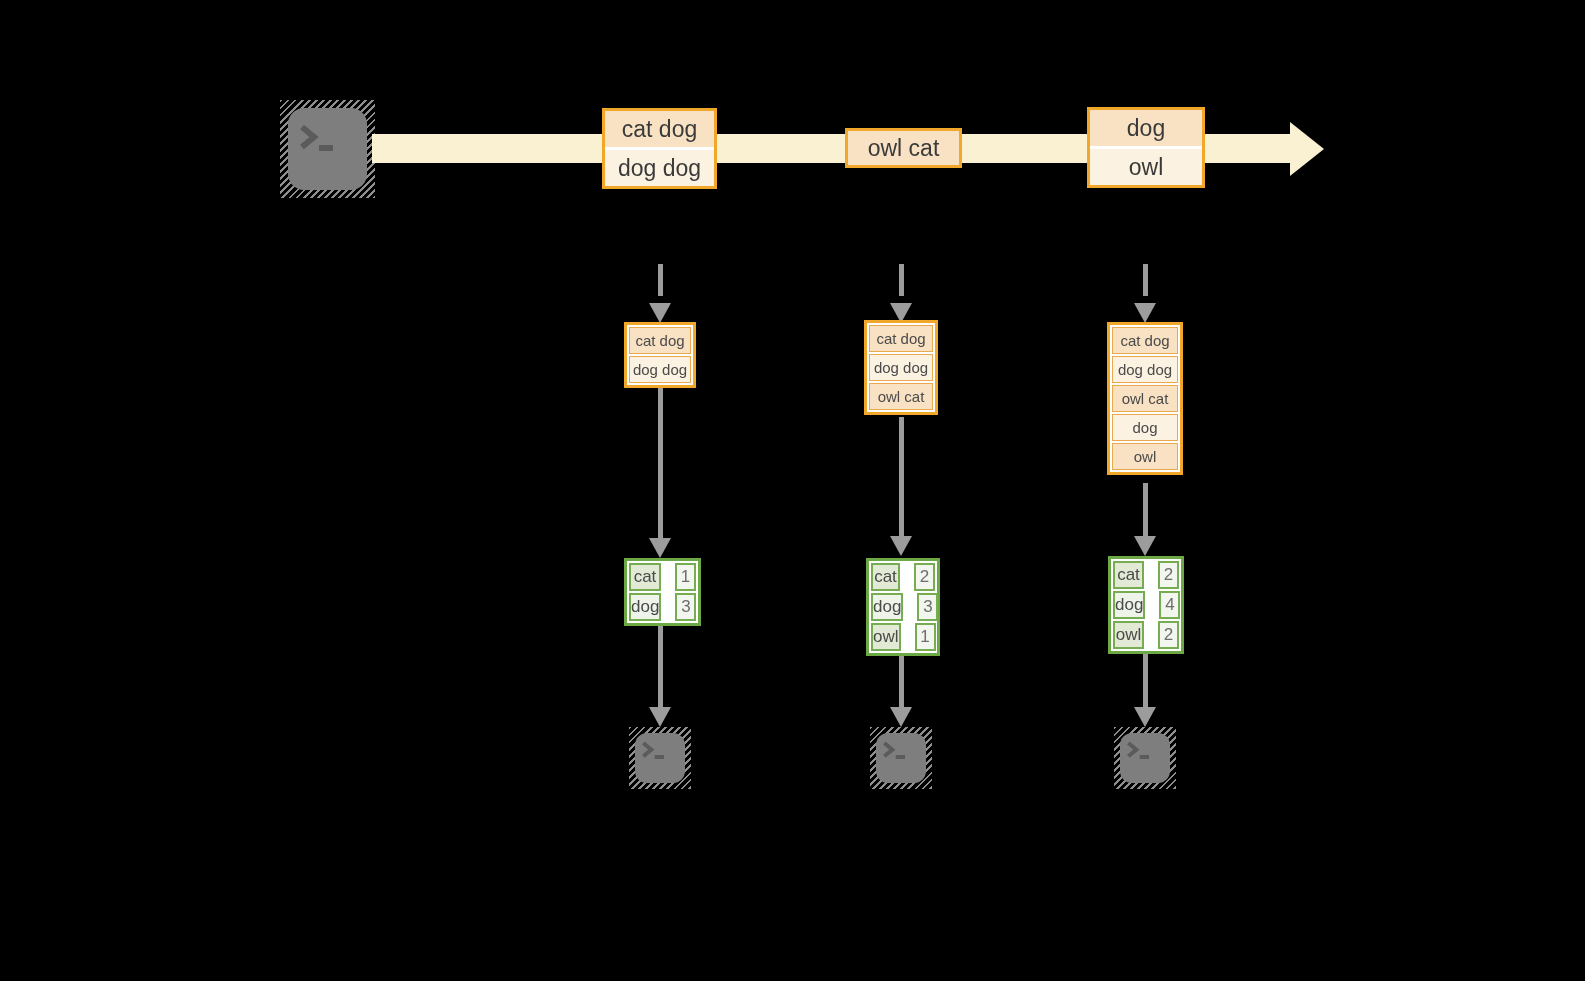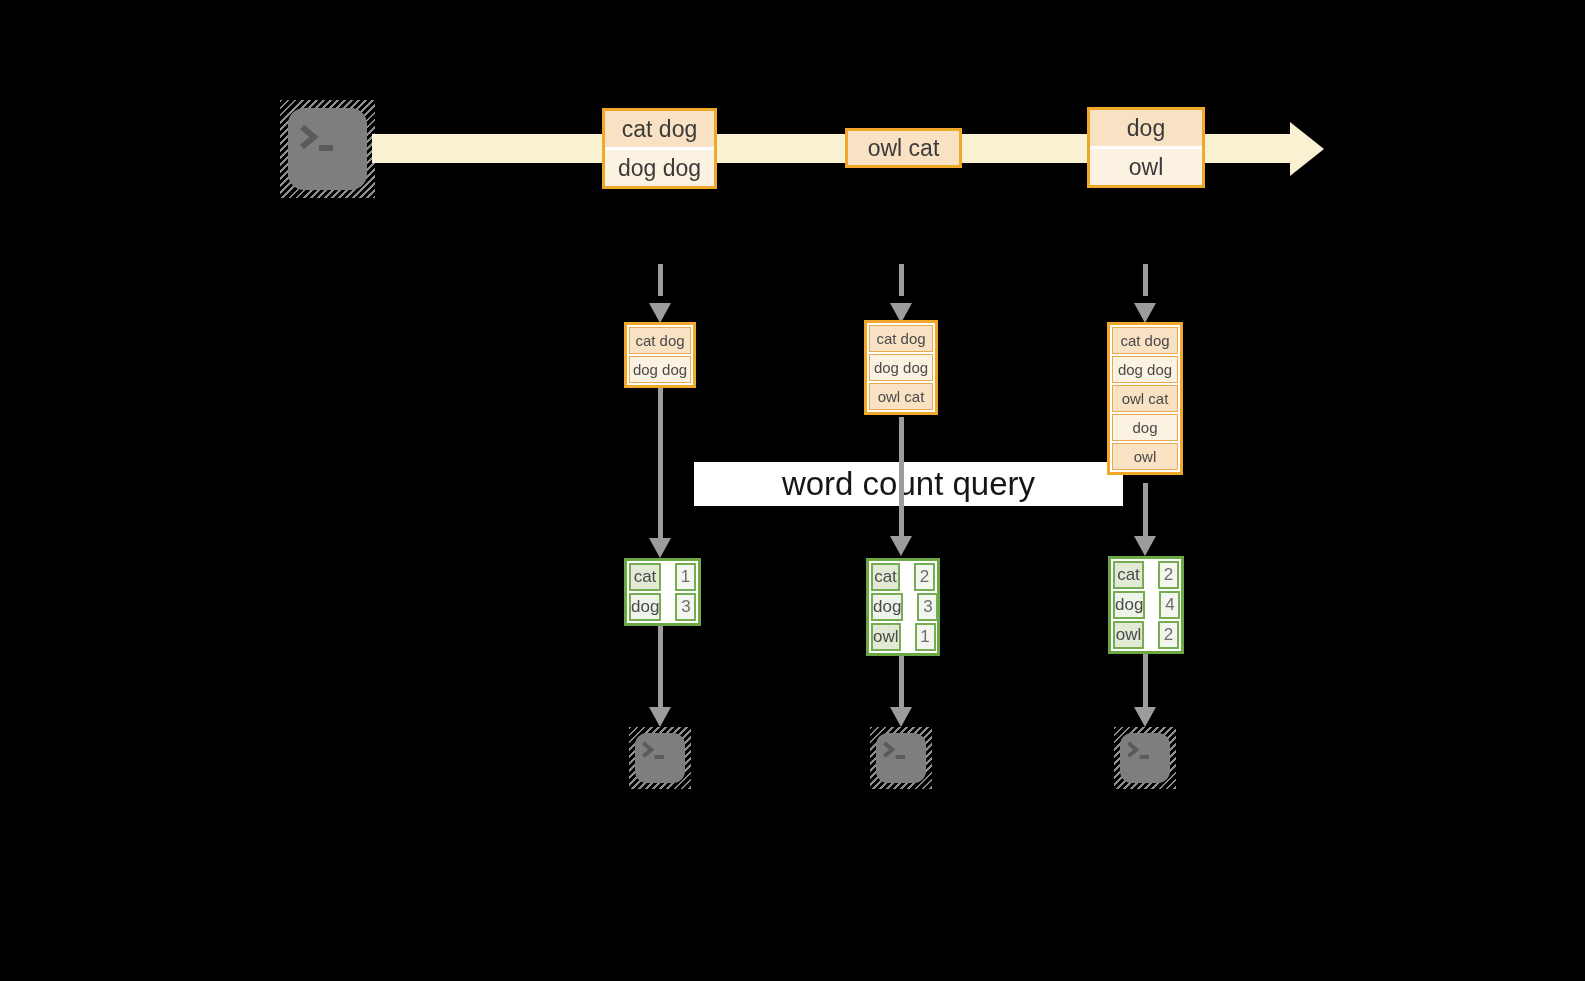--- a/index.html
+++ b/index.html
@@ -113,21 +113,20 @@
     <div class="cell fill-a">owl cat</div>
   </div>
   <div class="stack" style="left:1107px;top:322px;width:66px;">
     <div class="cell fill-a">cat dog</div>
     <div class="cell fill-b">dog dog</div>
     <div class="cell fill-a">owl cat</div>
     <div class="cell fill-b">dog</div>
     <div class="cell fill-a">owl</div>
   </div>
 
-  <div class="query-label">word count query</div>
 
   <div class="solid-arrow" style="left:649px;top:388px;height:170px;">
     <div class="solid-seg"></div>
       <div class="head-down"></div>
   </div>
   <div class="solid-arrow" style="left:890px;top:417px;height:139px;">
     <div class="solid-seg"></div>
       <div class="head-down"></div>
   </div>
   <div class="solid-arrow" style="left:1134px;top:483px;height:73px;">

